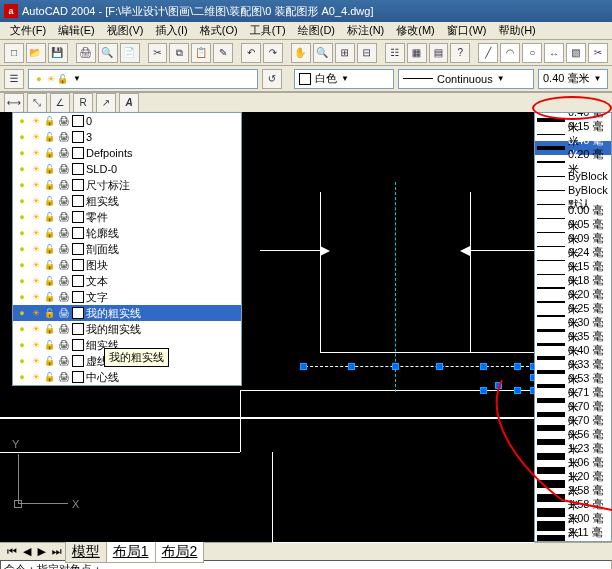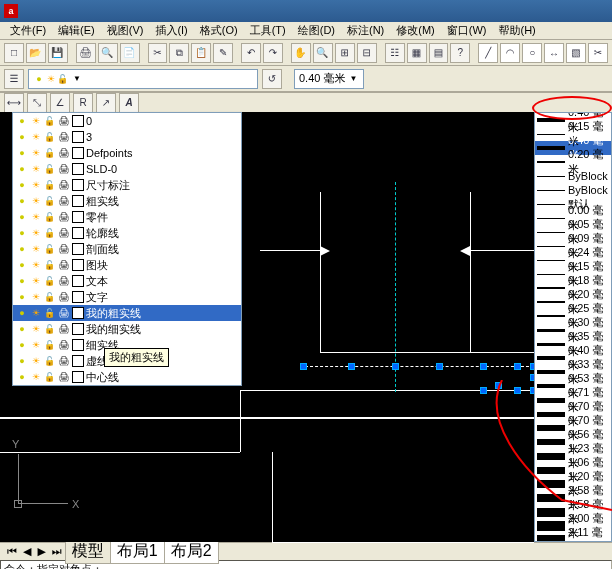--- a/index.html
+++ b/index.html
@@ -46,31 +46,32 @@
 .dln.h{height:1px;}
 .dln.v{width:1px;}
 .dash-h{position:absolute; height:0; border-top:1px dashed #fff;}
 .dash-v{position:absolute; width:0; border-left:1px dashed #0cc;}
 .grip{position:absolute; width:7px; height:7px; background:#06f; border:1px solid #0af;}
 
 .red-oval{position:absolute; border:2px solid #e00; border-radius:50%;}
 
 .dim-toolbar{height:20px; background:#ece9d8; border-top:1px solid #aca899; display:flex; align-items:center; padding:0 4px; gap:3px;}
 .tabstrip{height:18px; background:#ece9d8; border-top:1px solid #aca899; display:flex; align-items:center; padding:0 4px;}
-.tabstrip .tab{padding:1px 6px; border:1px solid #aca899; background:#fff; margin-right:-1px; font-size:16px;}
+.tabstrip .tab{padding:1px 6px; border:1px solid #aca899; background:#fff; margin-right:-1px; font-size:14px;text-decoration:underline;}
 .tabstrip .tab.active{background:#ece9d8;}
 .cmdzone{background:#fff; border:1px inset #aca899; font-size:11px; padding:1px 3px;}
 .cmdhist{height:30px;}
 .watermark{position:absolute; right:6px; bottom:55px; color:#999; font-size:11px; opacity:.6;}
 </style>
 </head>
 <body>
 
 <div class="titlebar">
   <span class="icon">a</span>
+  <span>AutoCAD 2004 - [F:\毕业设计\图画\二维图\装配图\0 装配图形 A0_4.dwg]</span>
 </div>
 
 <div class="menubar">
   <span>文件(F)</span>
   <span>编辑(E)</span>
   <span>视图(V)</span>
   <span>插入(I)</span>
   <span>格式(O)</span>
   <span>工具(T)</span>
   <span>绘图(D)</span>
@@ -117,20 +118,28 @@
 
 <div class="propbar">
   <div class="tbtn">☰</div>
   <div class="dropdown layer-dd">
     <span class="li-ico bulb">●</span>
       <span class="li-ico sun">☀</span>
       <span class="li-ico lock">🔓</span>
   </div>
   <div class="tbtn">↺</div>
   <div class="sep"></div>
+  <div class="dropdown color-dd">
+    <span class="color-sw"></span>
+    <span>白色</span>
+  </div>
+  <div class="dropdown lt-dd">
+    <span style="flex:0 0 30px;height:1px;background:#000;margin-right:4px"></span>
+    <span>Continuous</span>
+  </div>
   <div class="dropdown lw-dd">
     <span>0.40 毫米</span>
   </div>
 </div>
 
 <div class="dim-toolbar">
   <div class="tbtn">⟷</div>
   <div class="tbtn">⤡</div>
   <div class="tbtn">∠</div>
   <div class="tbtn">R</div>

